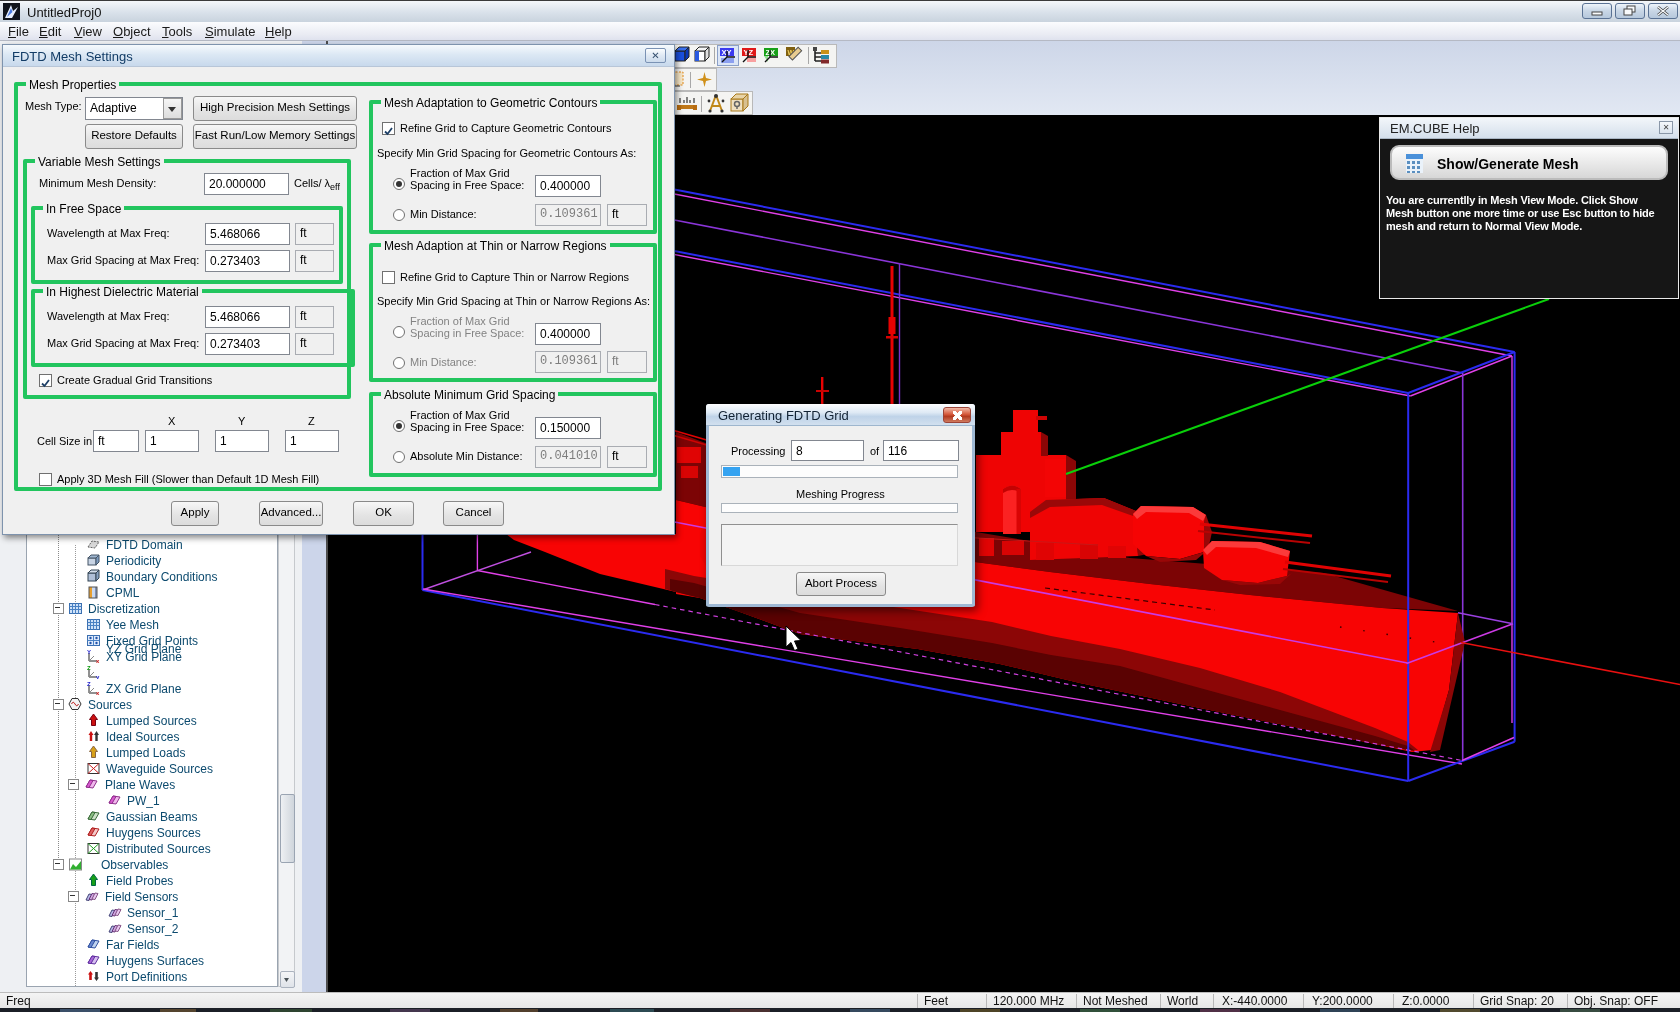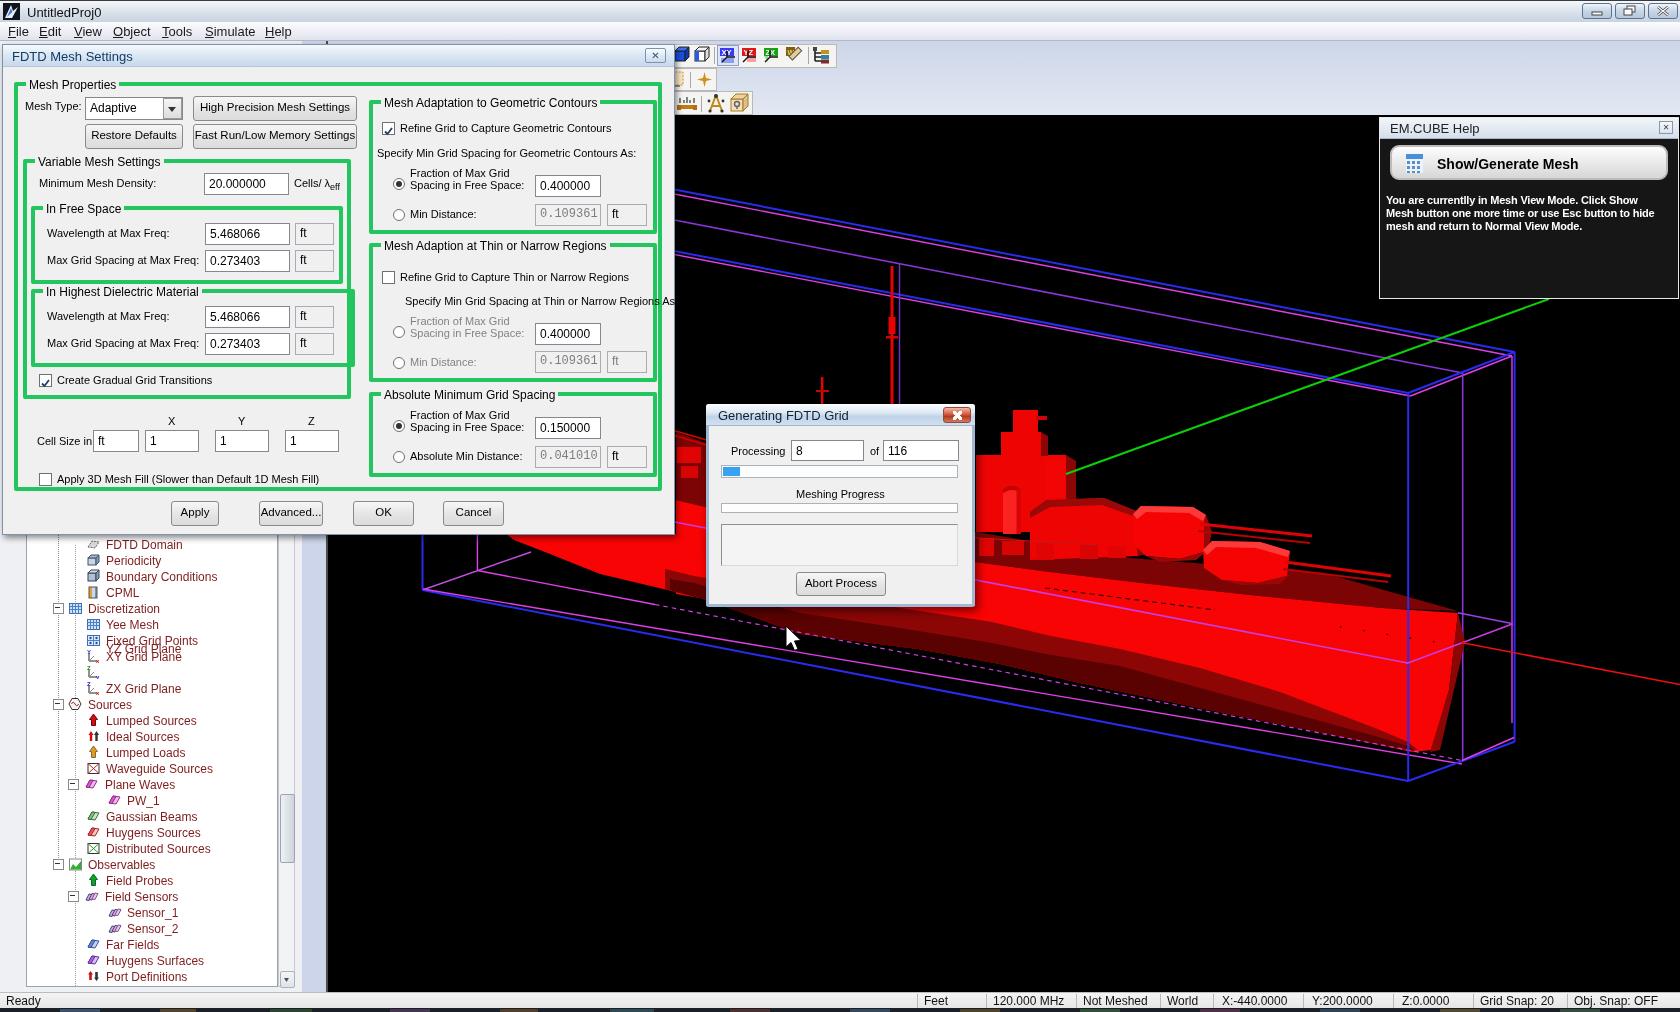--- a/index.html
+++ b/index.html
@@ -13,21 +13,21 @@
 #menubar u{text-decoration:underline;}
 #toolzone{left:0;top:41px;width:1680px;height:74px;background:linear-gradient(#cdd6e8,#e2e8f3);}
 .tstrip{position:absolute;background:#f4f4f2;border:1px solid #b9b9b9;box-sizing:border-box;}
 .tsep{position:absolute;width:1px;background:#a8a8a8;}
 
 #treezone{left:0;top:41px;width:302px;height:951px;background:#eef0f3;}
 #dockstrip{left:302px;top:41px;width:26px;height:951px;background:#ccd5ea;border-right:2px solid #4c4c4c;box-sizing:border-box;}
 #treebox{position:absolute;left:26px;top:6px;width:252px;height:940px;background:#fff;border:1px solid #9aa4b0;box-sizing:border-box;overflow:hidden;}
 #scrollbar{position:absolute;left:278px;top:6px;width:17px;height:940px;background:#f2f3f5;border:1px solid #c6c9cd;box-sizing:border-box;}
 #thumb{position:absolute;left:1px;top:746px;width:13px;height:67px;background:linear-gradient(90deg,#eef0f3,#cfd5dc);border:1px solid #9aa4b2;border-radius:2px;}
-.ti{position:absolute;font-size:12px;color:#7f1d1d;white-space:nowrap;}
+.ti{position:absolute;font-size:12px;color:#0c4a6e;white-space:nowrap;}
 
 #viewport{left:328px;top:115px;width:1352px;height:877px;background:#000;overflow:hidden;}
 
 .dlg{position:absolute;background:#f0f0f0;box-sizing:border-box;}
 .btn{position:absolute;background:linear-gradient(#f7f7f7,#e3e3e3 60%,#dcdcdc);border:1px solid #8a8a8a;border-radius:3px;box-sizing:border-box;font-size:11.5px;white-space:nowrap;overflow:hidden;color:#000;text-align:center;}
 .tb{position:absolute;background:#fff;border:1px solid #828790;box-sizing:border-box;font-size:12px;padding:3px 0 0 4px;}
 .tbg{position:absolute;background:#f0f0f0;border:1px solid #a9acb2;box-sizing:border-box;font-size:12px;font-family:"Liberation Mono",monospace;color:#7d7d7d;padding:2px 0 0 4px;}
 .grp{position:absolute;border:4px solid #22c55e;border-radius:2px;box-sizing:border-box;}
 .grp>i{position:absolute;top:-8px;left:8px;background:#f0f0f0;font-style:normal;font-size:12px;padding:0 3px;white-space:nowrap;}
 .lbl{position:absolute;font-size:11px;color:#000;white-space:nowrap;}
@@ -402,21 +402,21 @@
         <rect x="2" y="2.5" width="11" height="10" fill="#fff" stroke="#333"></rect>
         <path d="M2 2.5 L13 12.5 M13 2.5 L2 12.5" stroke="#20a020"></path>
       </svg>
    <div class="ti" style="left:79px;top:794px;">Distributed Sources</div>
    <div style="position:absolute;left:26px;top:811px;width:9px;height:9px;background:#fff;border:1px solid #888;"></div>
    <div style="position:absolute;left:28px;top:815px;width:5px;height:1px;background:#333;"></div>
    <svg style="position:absolute;left:41px;top:809px;" width="15" height="14" viewBox="0 0 15 14">
         <rect x="1.5" y="2" width="12" height="11" fill="#fff" stroke="#888"></rect>
         <path d="M2 12.5 L5 7 L8 10 L13 4 L13 12.5 Z" fill="#30b030"></path>
       </svg>
-   <div class="ti" style="left:61px;top:810px;">Observables</div>
+   <div class="ti" style="left:74px;top:810px;">Observables</div>
    <svg style="position:absolute;left:59px;top:825px;" width="15" height="14" viewBox="0 0 15 14">
         <path d="M7.5 1 L11.5 6.5 H9.5 V12.5 H5.5 V6.5 H3.5 Z" fill="#18a018" stroke="#064"></path>
       </svg>
    <div class="ti" style="left:79px;top:826px;">Field Probes</div>
    <div style="position:absolute;left:41px;top:843px;width:9px;height:9px;background:#fff;border:1px solid #888;"></div>
    <div style="position:absolute;left:43px;top:847px;width:5px;height:1px;background:#333;"></div>
    <svg style="position:absolute;left:57px;top:841px;" width="15" height="14" viewBox="0 0 15 14">
         <path d="M2 11 L5 5 L8 5.5 L5 11.5 Z" fill="#b8b8e8" stroke="#447"></path>
         <path d="M5 10.5 L8 4.5 L11 5 L8 11 Z" fill="#d0a8e0" stroke="#637"></path>
         <path d="M8 10 L11 4 L14 4.5 L11 10.5 Z" fill="#e8c8f0" stroke="#858"></path>
@@ -535,21 +535,21 @@
  <span class="rb" style="left:390px;top:164px;"></span>
  <span class="lbl" style="left:407px;top:163px;">Min Distance:</span>
  <div class="tbg" style="left:532px;top:159px;width:66px;height:22px;">0.109361</div>
  <div class="tbg" style="left:604px;top:159px;width:40px;height:22px;font-family:'Liberation Sans',sans-serif;color:#000;">ft</div>
 
  <div class="grp" style="left:366px;top:198px;width:288px;height:139px;">
       <i>Mesh Adaption at Thin or Narrow Regions</i>
     </div>
  <div class="cb" style="left:379px;top:226px;"></div>
  <span class="lbl" style="left:397px;top:226px;">Refine Grid to Capture Thin or Narrow Regions</span>
- <span class="lbl" style="left:374px;top:250px;margin-left:28px;">Specify Min Grid Spacing at Thin or Narrow Regions As:</span>
+ <span class="lbl" style="left:374px;top:250px;">Specify Min Grid Spacing at Thin or Narrow Regions As:</span>
  <span class="rb" style="left:390px;top:281px;"></span>
  <span class="lbl gry" style="left:407px;top:270px;">Fraction of Max Grid<br>Spacing in Free Space:</span>
  <div class="tb" style="left:532px;top:278px;width:66px;height:22px;">0.400000</div>
  <span class="rb" style="left:390px;top:312px;"></span>
  <span class="lbl gry" style="left:407px;top:311px;">Min Distance:</span>
  <div class="tbg" style="left:532px;top:306px;width:66px;height:22px;">0.109361</div>
  <div class="tbg" style="left:604px;top:306px;width:40px;height:22px;font-family:'Liberation Sans',sans-serif;">ft</div>
 
  <div class="grp" style="left:366px;top:347px;width:288px;height:85px;">
       <i>Absolute Minimum Grid Spacing</i>
@@ -610,21 +610,21 @@
    <span style="position:absolute;left:45px;top:9px;font-size:14px;font-weight:bold;color:#000;">Show/Generate Mesh</span>
  </div>
  <div id="helptext">You are currentlly in Mesh View Mode. Click Show<br>Mesh button one more time or use Esc button to hide<br>mesh and return to Normal View Mode.</div>
 </div>
 
 <svg class="abs" style="left:784px;top:625px;" width="20" height="30" viewBox="0 0 20 30">
   <path d="M2 1 L2 22 L7 17.5 L10.5 25.5 L14 24 L10.5 16 L17 15.5 Z" fill="#fff" stroke="#000" stroke-width="1"></path>
 </svg>
 
 <div class="abs" id="status">
-  <span style="left:6px;">Ready</span>
+  <span style="left:6px;">Freq</span>
   <div class="sdiv" style="left:917px;"></div>
   <span style="left:924px;">Feet</span>
   <div class="sdiv" style="left:986px;"></div>
   <span style="left:993px;">120.000 MHz</span>
   <div class="sdiv" style="left:1076px;"></div>
   <span style="left:1083px;">Not Meshed</span>
   <div class="sdiv" style="left:1160px;"></div>
   <span style="left:1167px;">World</span>
   <div class="sdiv" style="left:1213px;"></div>
   <span style="left:1222px;">X:-440.0000</span>

